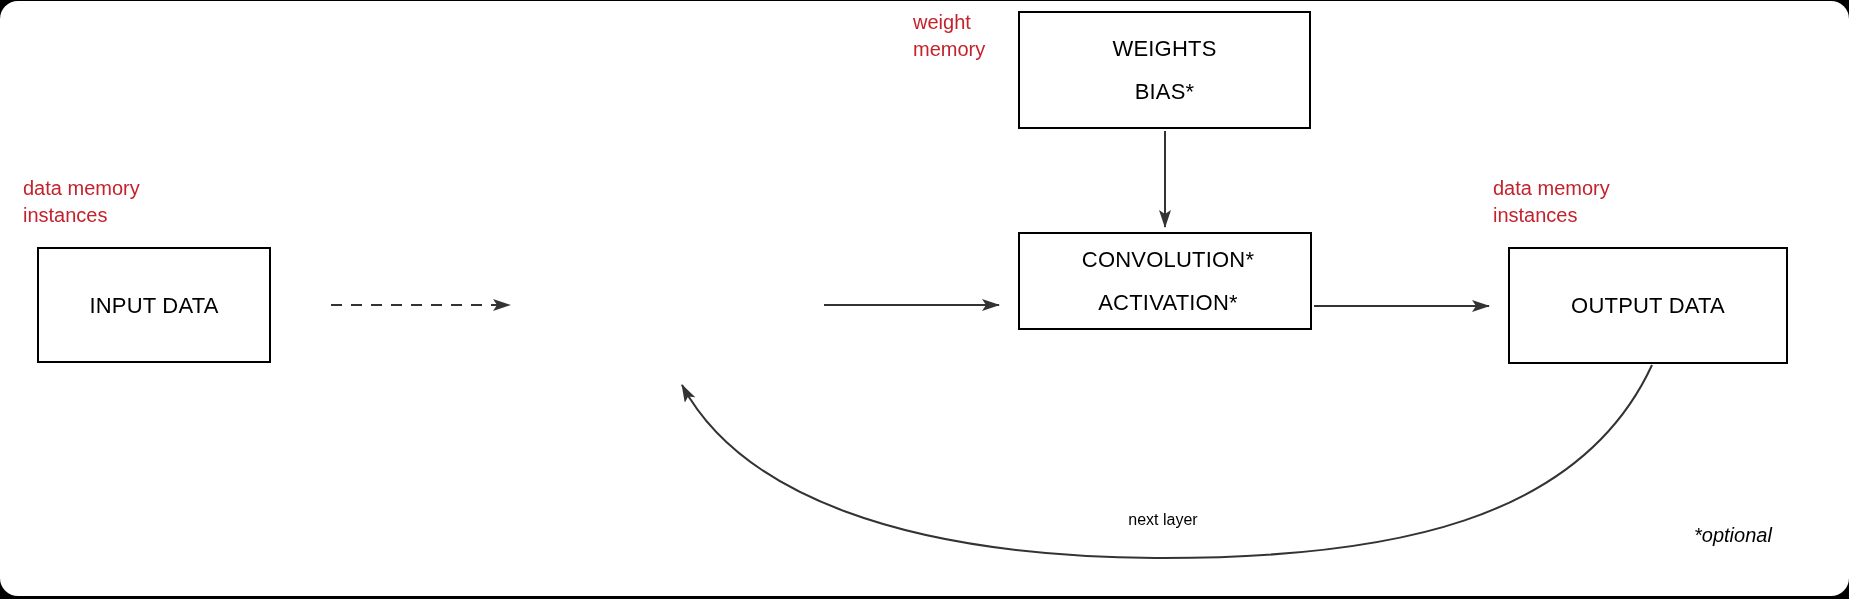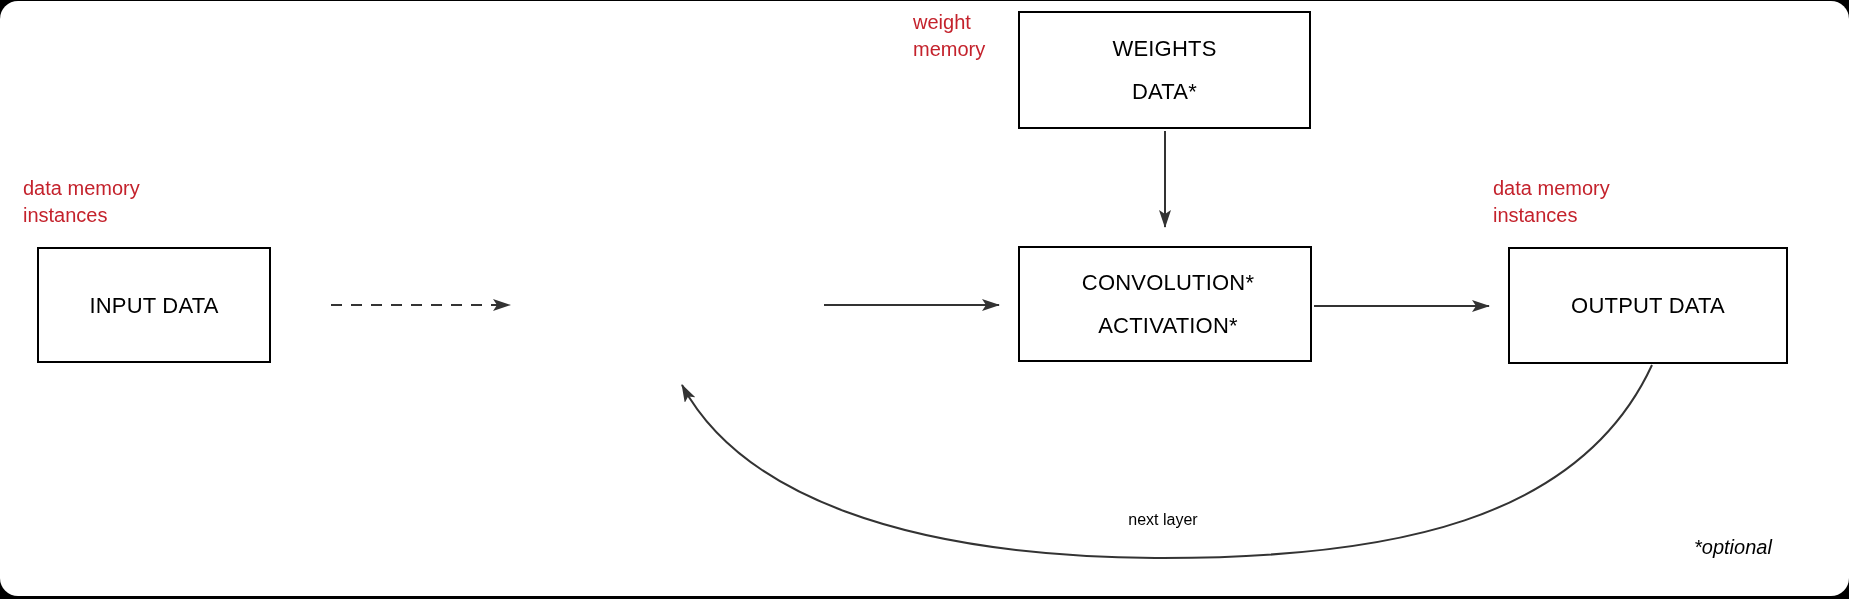--- a/index.html
+++ b/index.html
@@ -25,37 +25,37 @@
     border:2px solid var(--color-box_border,#000);
     display:flex;flex-direction:column;align-items:center;justify-content:center;
     color:var(--color-box_text,#000);
     font-size:22px;line-height:31px;text-align:center;
     letter-spacing:0.2px;
     gap:12px;
   }
   .node-weights{left:1018px;top:10px;width:293px;height:118px;}
   .node-input{left:37px;top:246px;width:234px;height:116px;text-align:right;}
   .node-pooling{left:529px;top:246px;width:293px;height:117px;}
-  .node-convolution{left:1018px;top:245px;width:294px;height:116px;padding-left:6px;}
+  .node-convolution{left:1018px;top:231px;width:294px;height:98px;padding-left:6px;}
   .node-output{left:1508px;top:246px;width:280px;height:117px;}
   .annotation{
     position:absolute;color:var(--color-annotation,#c4222c);
     font-size:20px;line-height:27px;white-space:nowrap;
   }
   .ann-weight-memory{left:913px;top:8px;}
   .ann-data-left{left:23px;top:174px;}
   .ann-data-right{left:1493px;top:174px;}
   .ann-line{display:block;}
   .label-next-layer{
     position:absolute;left:1098px;top:510px;width:130px;
     text-align:center;color:#000;font-size:16px;white-space:nowrap;
   }
   .label-optional{
     position:absolute;left:1694px;top:523px;
-    color:#000;font-size:20px;font-style:italic;white-space:nowrap;margin-top:12px;
+    color:#000;font-size:20px;font-style:italic;white-space:nowrap;
   }
 </style>
 </head>
 <body>
 
 <div class="frame">
   <div class="canvas">
 
     <svg class="edges" viewBox="0 0 1849 599">
       <defs>
@@ -65,21 +65,21 @@
       </defs>
       <path class="edge dashed" d="M 331 304 H 510" marker-end="url(#arrow)"></path>
       <path class="edge" d="M 824 304 H 999" marker-end="url(#arrow)"></path>
       <path class="edge" d="M 1314 305 H 1489" marker-end="url(#arrow)"></path>
       <path class="edge" d="M 1165 130 V 226" marker-end="url(#arrow)"></path>
       <path class="edge" d="M 1652 364 C 1580 520, 1390 558, 1155 557 C 900 555 740 492 682 384" marker-end="url(#arrow)"></path>
     </svg>
 
     <div class="node node-weights">
       <span>WEIGHTS</span>
-      <span>DATA*</span>
+      <span>BIAS*</span>
     </div>
 
     <div class="node node-input">
       <span>INPUT DATA</span>
     </div>
 
 
     <div class="node node-convolution">
       <span>CONVOLUTION*</span>
       <span>ACTIVATION*</span>

